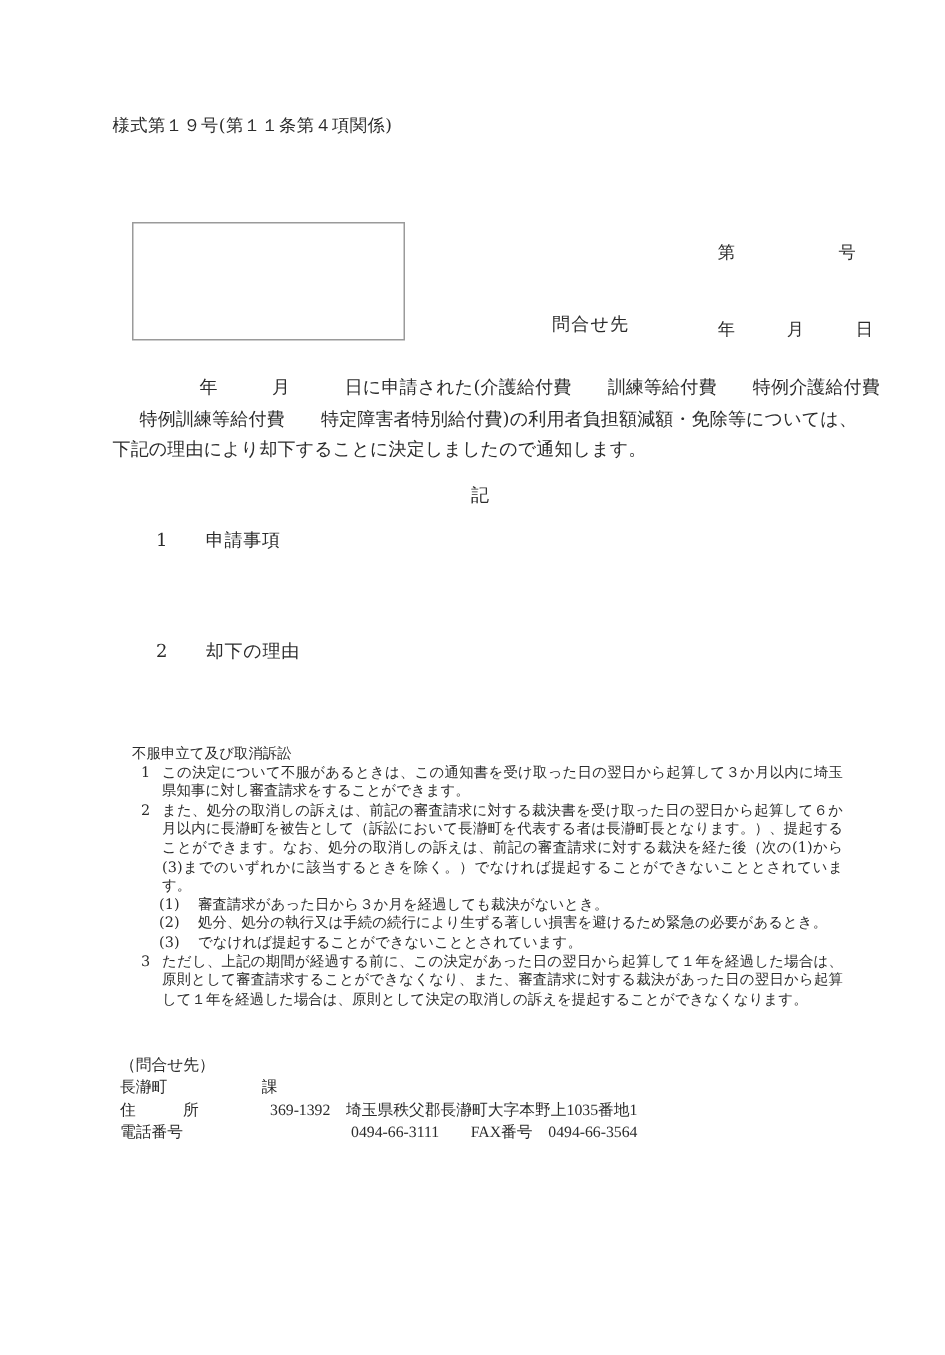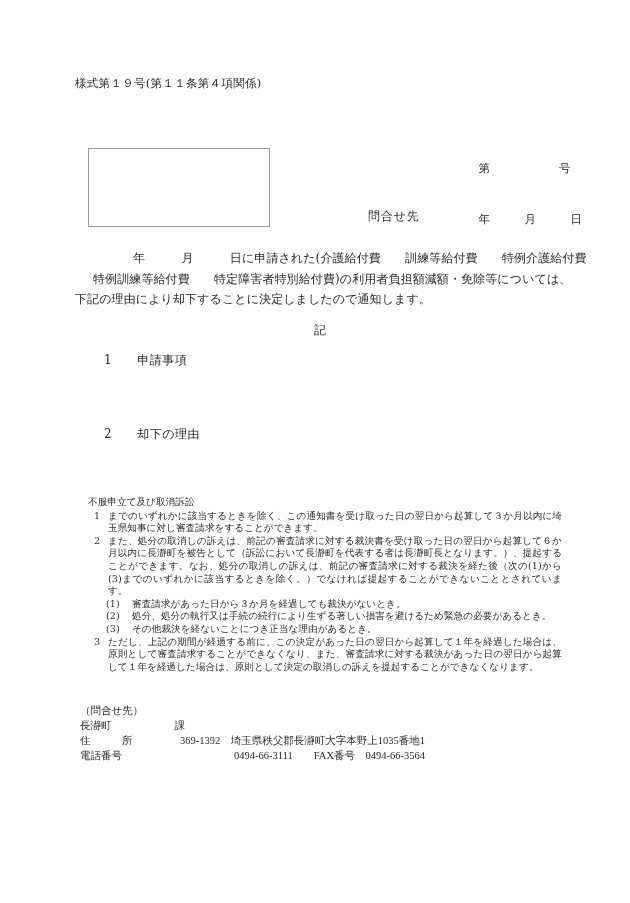--- a/index.html
+++ b/index.html
@@ -122,21 +122,20 @@
     left: 88px;
     top: 497px;
     width: 474px;
     font-size: 9.6px;
     line-height: 12.6px;
     letter-spacing: 0.05px;
   }
   .appeal .ap-head {
     display: block;
     white-space: pre;
-    font-family: Liberation Mono, monospace;
   }
   .appeal .ap-row {
     display: flex;
     align-items: flex-start;
   }
   .appeal .ap-num {
     flex: 0 0 auto;
     width: 20px;
     text-align: left;
     padding-left: 6px;
@@ -153,20 +152,21 @@
     padding-left: 18px;
   }
   .appeal .ap-sub-num {
     flex: 0 0 auto;
     width: 26px;
   }
   .appeal .ap-sub-txt {
     flex: 1 1 auto;
     text-align: justify;
     text-justify: inter-character;
+    font-family: Liberation Mono, monospace;
   }
 
   
   .contact {
     position: absolute;
     left: 80px;
     top: 703px;
     font-size: 10.5px;
     line-height: 15px;
     font-family: Liberation Serif, serif;
@@ -220,41 +220,41 @@
 
   <div class="section-item sec-1"><span>1</span>　　<span>申請事項</span></div>
 
   <div class="section-item sec-2"><span>2</span>　　<span>却下の理由</span></div>
 
   <div class="appeal">
     <span class="ap-head">不服申立て及び取消訴訟</span>
 
     <div class="ap-row">
       <span class="ap-num">1</span>
-      <span class="ap-txt">までのいずれかに該当するときを除く、この通知書を受け取った日の翌日から起算して３か月以内に埼玉県知事に対し審査請求をすることができます。</span>
+      <span class="ap-txt">この決定について不服があるときは、この通知書を受け取った日の翌日から起算して３か月以内に埼玉県知事に対し審査請求をすることができます。</span>
     </div>
 
     <div class="ap-row">
       <span class="ap-num">2</span>
       <span class="ap-txt">また、処分の取消しの訴えは、前記の審査請求に対する裁決書を受け取った日の翌日から起算して６か月以内に長瀞町を被告として（訴訟において長瀞町を代表する者は長瀞町長となります。）、提起することができます。なお、処分の取消しの訴えは、前記の審査請求に対する裁決を経た後（次の(1)から(3)までのいずれかに該当するときを除く。）でなければ提起することができないこととされています。</span>
     </div>
 
     <div class="ap-sub">
       <span class="ap-sub-num">(1)</span>
       <span class="ap-sub-txt">審査請求があった日から３か月を経過しても裁決がないとき。</span>
     </div>
 
     <div class="ap-sub">
       <span class="ap-sub-num">(2)</span>
       <span class="ap-sub-txt">処分、処分の執行又は手続の続行により生ずる著しい損害を避けるため緊急の必要があるとき。</span>
     </div>
 
     <div class="ap-sub">
       <span class="ap-sub-num">(3)</span>
-      <span class="ap-sub-txt">その他裁決を経ないことにつき正当な理由があるとき。</span>
+      <span class="ap-sub-txt">でなければ提起することができないこととされています。</span>
     </div>
 
     <div class="ap-row">
       <span class="ap-num">3</span>
       <span class="ap-txt">ただし、上記の期間が経過する前に、この決定があった日の翌日から起算して１年を経過した場合は、原則として審査請求することができなくなり、また、審査請求に対する裁決があった日の翌日から起算して１年を経過した場合は、原則として決定の取消しの訴えを提起することができなくなります。</span>
     </div>
   </div>
 
   <div class="contact">
     <span class="c-head">（問合せ先）</span>

